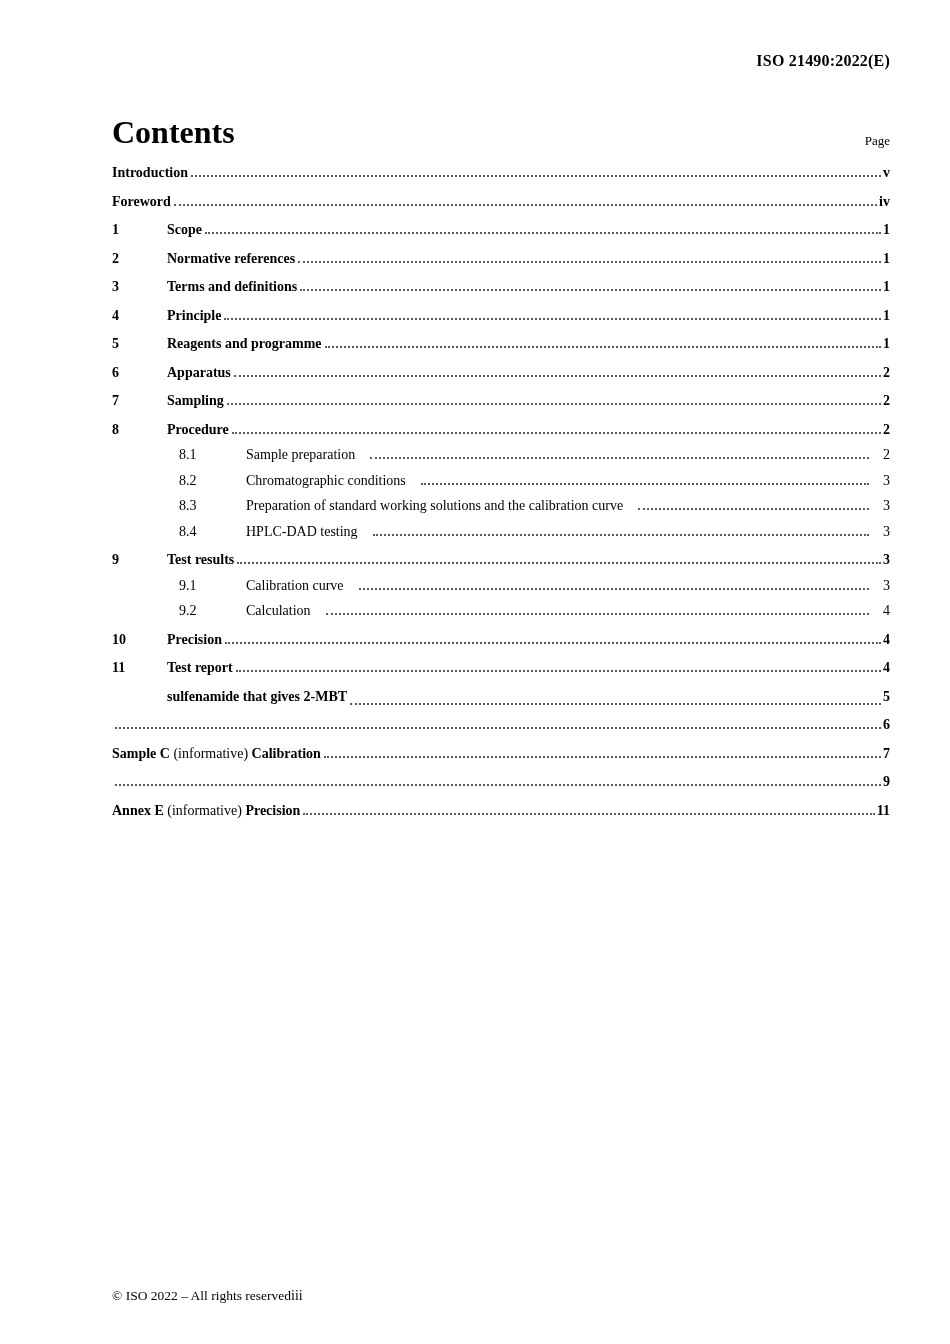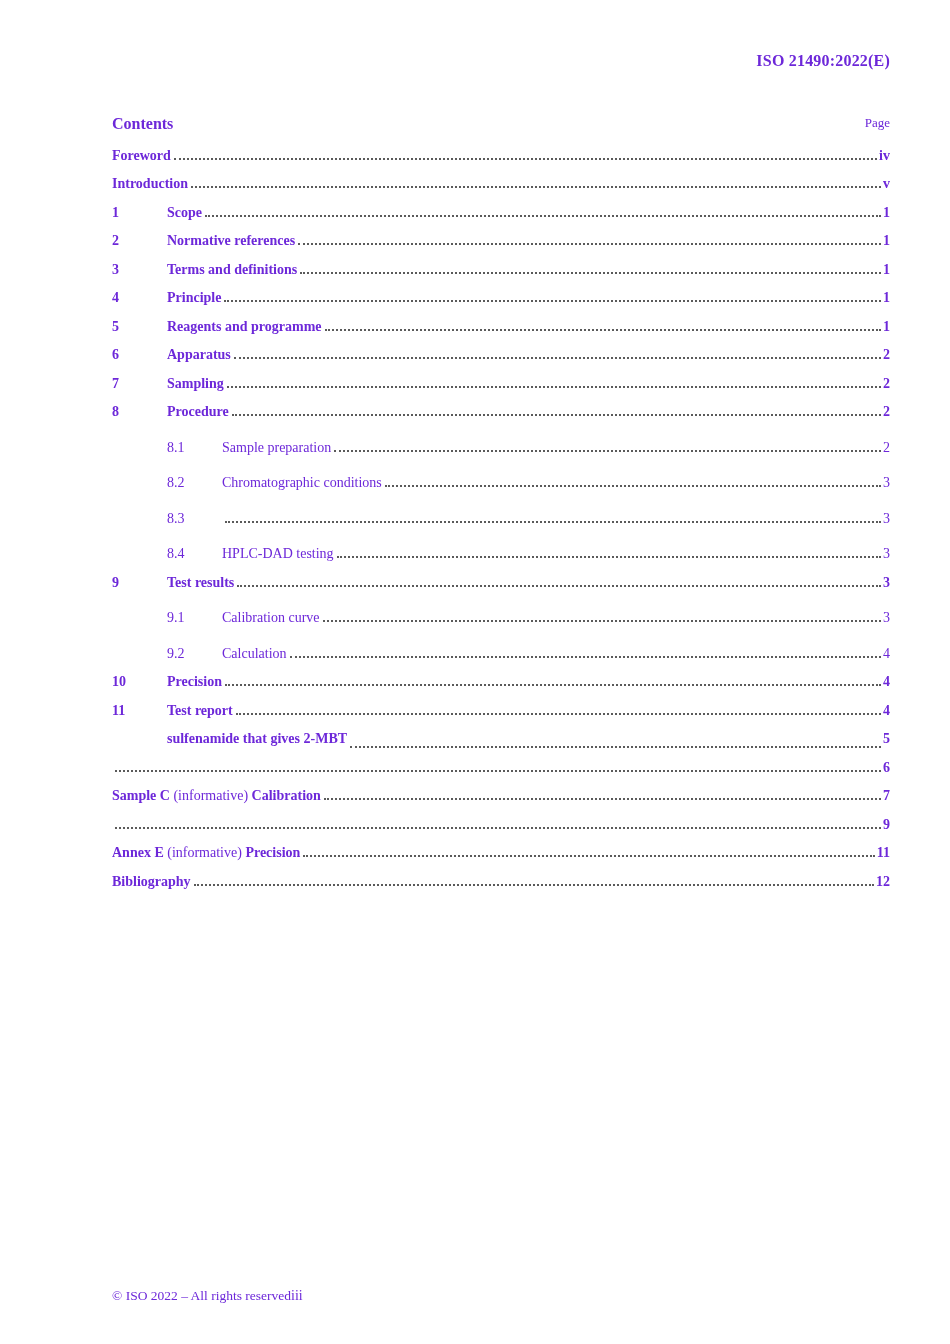--- a/index.html
+++ b/index.html
@@ -3,21 +3,21 @@
 <meta charset="utf-8">
 <style>
   * { box-sizing: border-box; }
   html, body { margin: 0; padding: 0; background: #ffffff; }
   .page {
     position: relative;
     width: 950px;
     height: 1344px;
     margin: 0 auto;
     background: #ffffff;
-    color: #6d28d9;
+    color: #000000;
     font-family: "Liberation Serif", "DejaVu Serif", serif;
     overflow: hidden;
   }
   .inner { padding: 0 60px 0 112px; }
 
   
   .doc-header {
     padding-top: 52px;
     text-align: right;
     font-weight: bold;
@@ -27,31 +27,31 @@
 
   
   .contents-head {
     margin-top: 45px;
     display: flex;
     justify-content: space-between;
     align-items: flex-end;
   }
   .contents-title {
     margin: 0;
-    font-size: 16px;
+    font-size: 32px;
     font-weight: bold;
     line-height: 1.1;
   }
   .page-col-label { font-size: 13px; line-height: 1.1; padding-bottom: 2px; }
 
   
   .toc { margin-top: 13px; font-size: 14px; }
   .toc-row { display: flex; align-items: baseline; line-height: 19.5px; }
   .toc-row.main { margin-top: 9px; font-weight: bold; }
-  .toc-row.sub  { margin-top: 16px; font-weight: normal; }
+  .toc-row.sub  { margin-top: 6px; font-weight: normal; gap: 12px; }
   .num  { flex: 0 0 55px; }
   .sub .indent { flex: 0 0 55px; }
   .sub .num { flex: 0 0 55px; }
   .label { white-space: nowrap; }
   .dots {
     flex: 1 1 auto;
     min-width: 12px;
     border-bottom: 2px dotted #5a5a5a;
     margin: 0 2px 1px 3px;
   }
@@ -93,28 +93,28 @@
       <span>ISO 21490:2022(E)</span>
     </div>
 
     <div class="contents-head">
       <h1 class="contents-title">Contents</h1>
       <span class="page-col-label">Page</span>
     </div>
 
     <div class="toc" id="toc-list">
         <div class="toc-row main">
+          <span class="label">Introduction</span>
+          <span class="dots"></span>
+          <span class="pg">v</span>
+        </div>
+        <div class="toc-row main">
           <span class="label">Foreword</span>
           <span class="dots"></span>
           <span class="pg">iv</span>
-        </div>
-        <div class="toc-row main">
-          <span class="label">Introduction</span>
-          <span class="dots"></span>
-          <span class="pg">v</span>
         </div>
         <div class="toc-row main">
           <span class="num">1</span>
           <span class="label">Scope</span>
           <span class="dots"></span>
           <span class="pg">1</span>
         </div>
         <div class="toc-row main">
           <span class="num">2</span>
           <span class="label">Normative references</span>
@@ -167,20 +167,21 @@
         <div class="toc-row sub">
           <span class="indent"></span>
           <span class="num">8.2</span>
           <span class="label">Chromatographic conditions</span>
           <span class="dots"></span>
           <span class="pg">3</span>
         </div>
         <div class="toc-row sub">
           <span class="indent"></span>
           <span class="num">8.3</span>
+          <span class="label">Preparation of standard working solutions and the calibration curve</span>
           <span class="dots"></span>
           <span class="pg">3</span>
         </div>
         <div class="toc-row sub">
           <span class="indent"></span>
           <span class="num">8.4</span>
           <span class="label">HPLC-DAD testing</span>
           <span class="dots"></span>
           <span class="pg">3</span>
         </div>
@@ -235,25 +236,20 @@
         </div>
         <div class="toc-row main">
           <span class="dots"></span>
           <span class="pg">9</span>
         </div>
         <div class="toc-row main">
           <span class="label"><span class="annex-inline">Annex E </span><span class="qualifier">(informative) </span><span class="annex-inline">Precision</span></span>
           <span class="dots"></span>
           <span class="pg">11</span>
         </div>
-        <div class="toc-row main">
-          <span class="label">Bibliography</span>
-          <span class="dots"></span>
-          <span class="pg">12</span>
-        </div>
       </div>
   </div>
 
   <div class="doc-footer">
     <span>© ISO 2022 – All rights reserved</span>
     <span class="folio">iii</span>
   </div>
 </div>
 
 </body></html>

